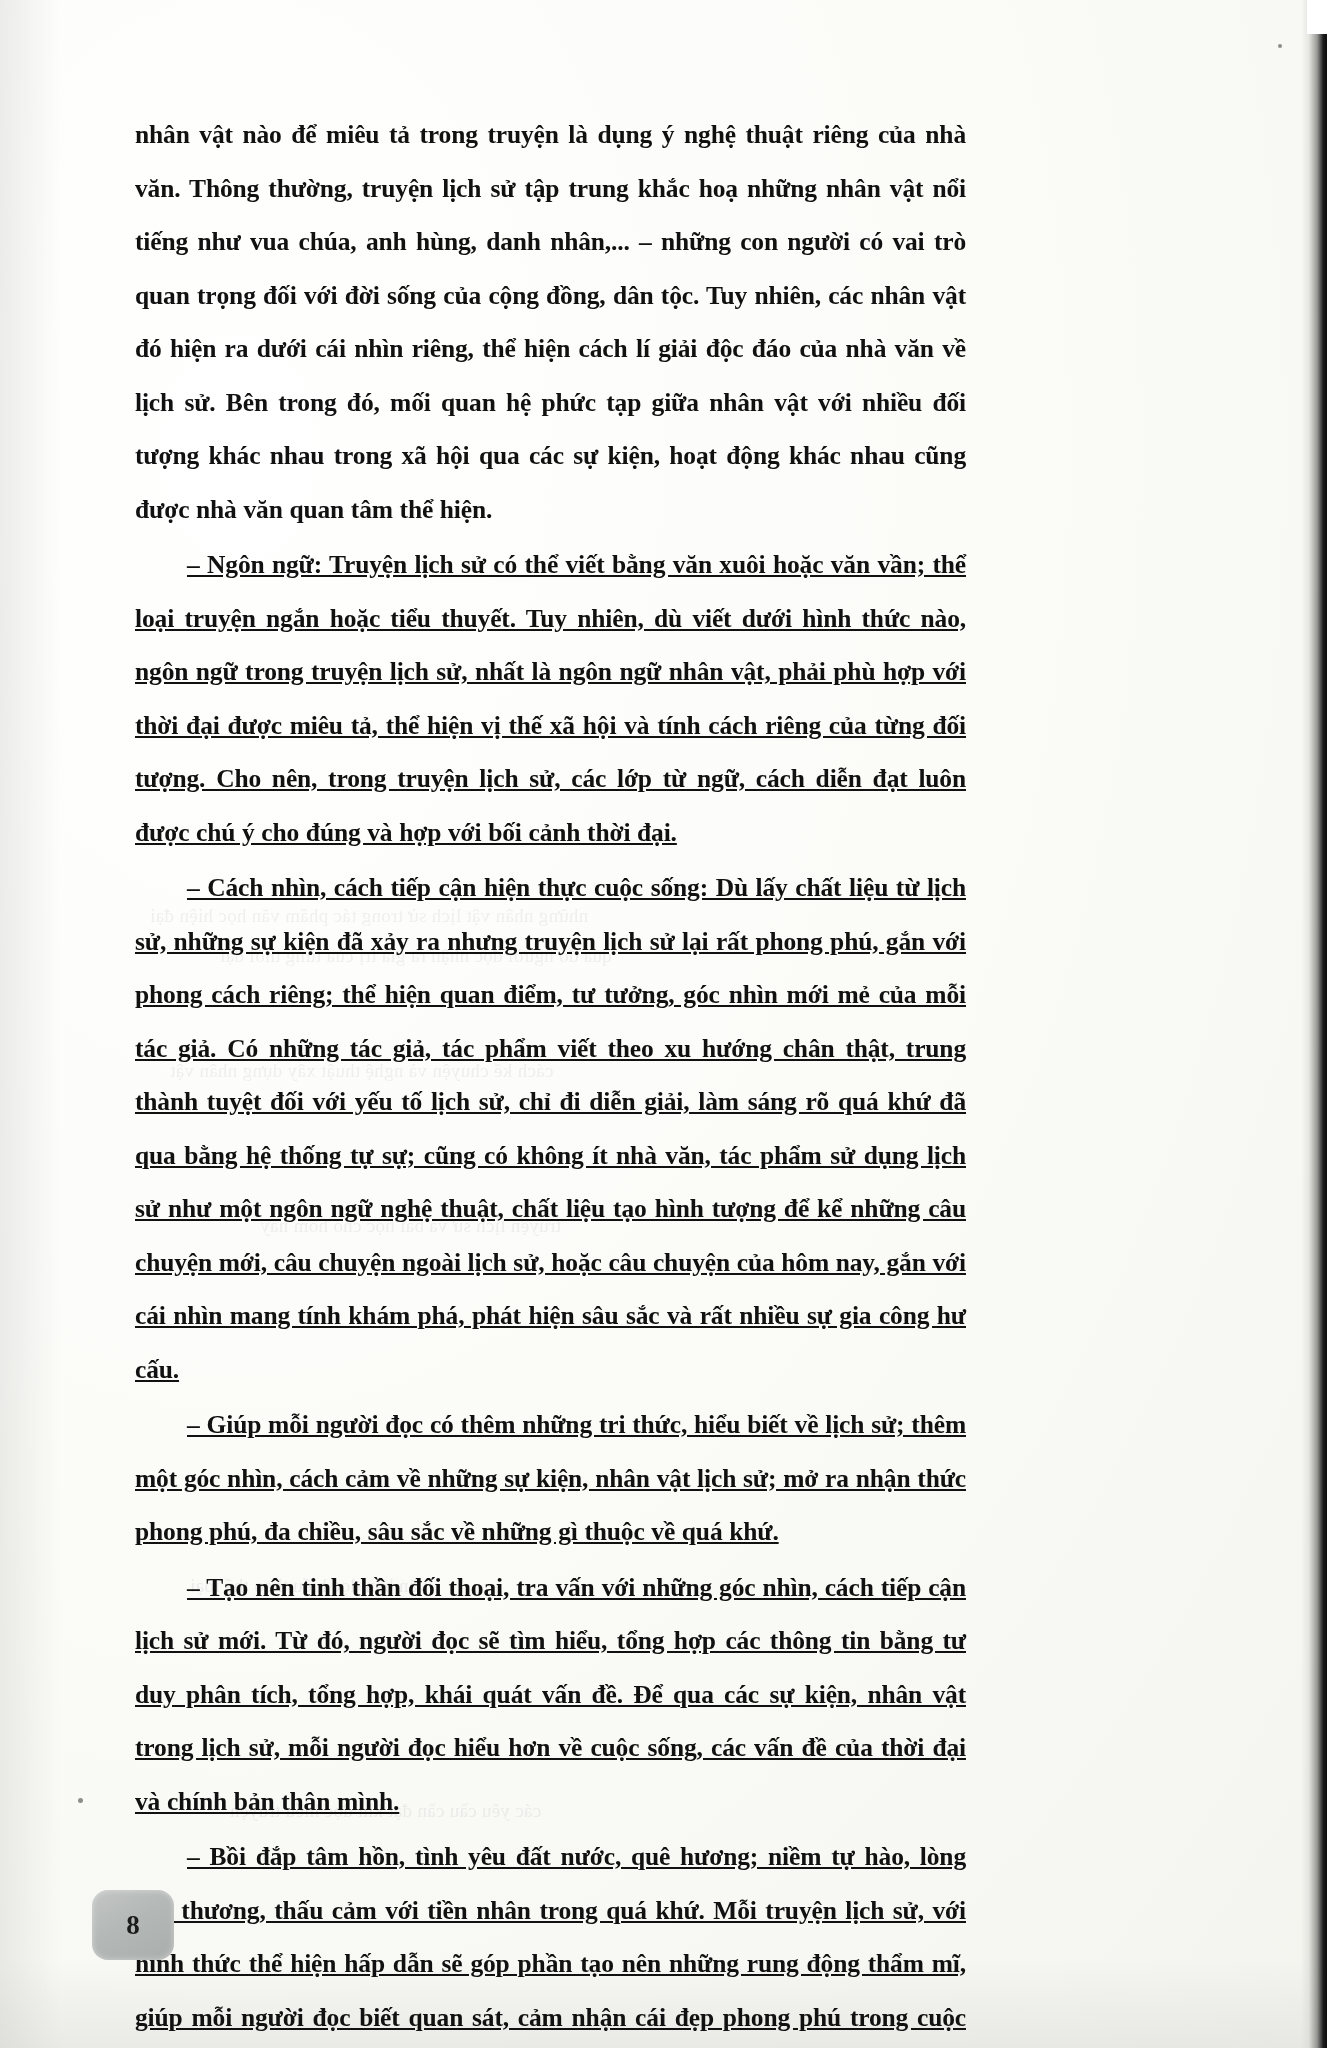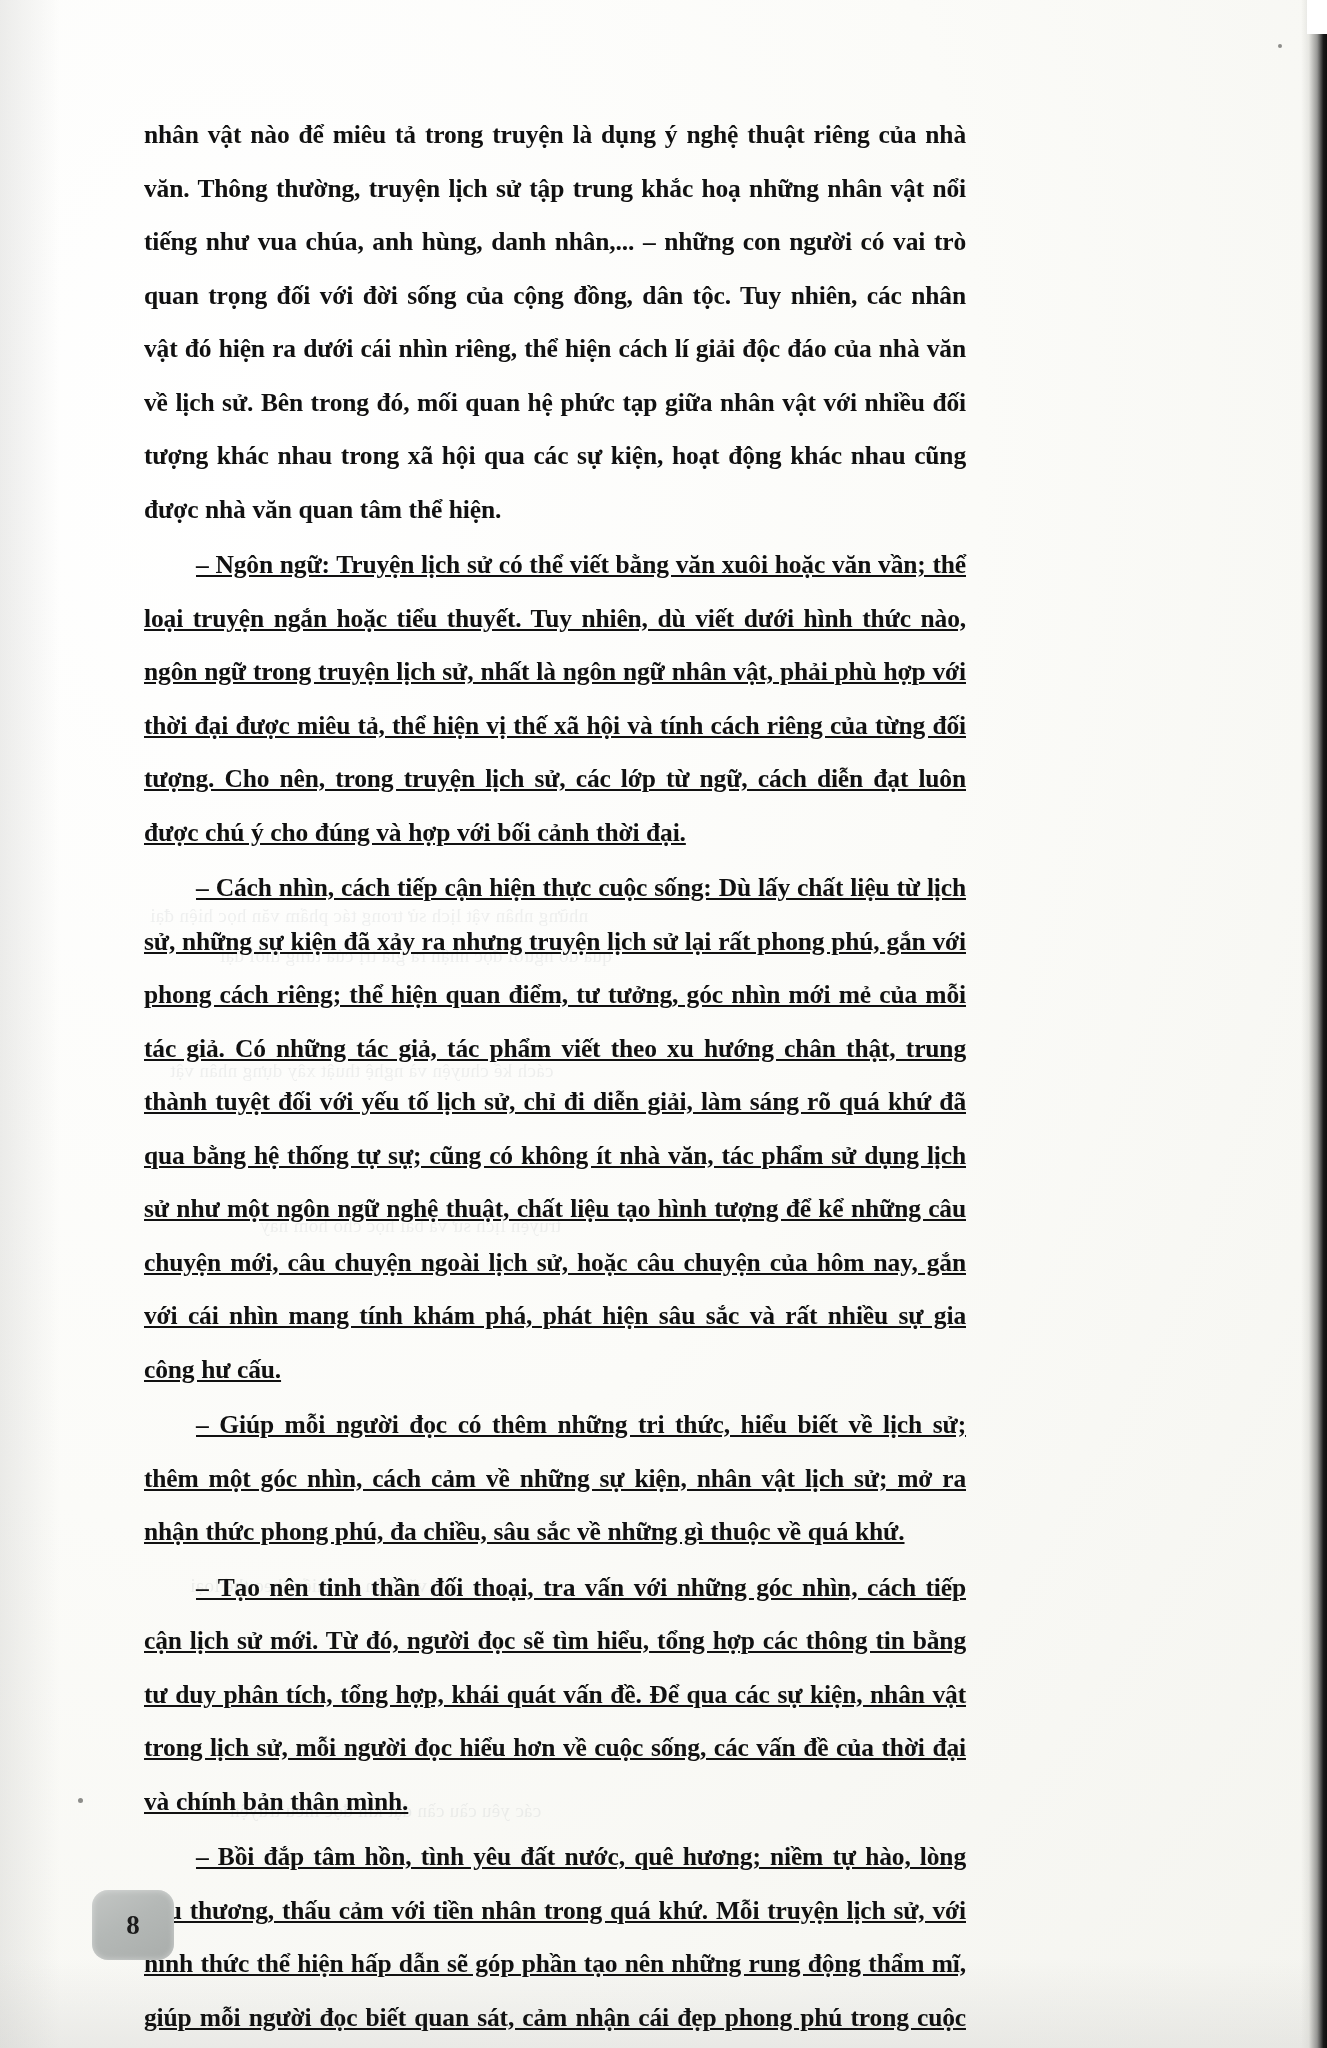--- a/index.html
+++ b/index.html
@@ -81,21 +81,21 @@
 
   
   #text-column {
     position: absolute;
     left: 128px;
     top: 108px;
     width: 838px;
   }
 
   .para {
-    margin: 0 0 2px 16px;
+    margin: 0 0 2px 7px;
     font-size: 25.5px;
     line-height: 53.5px;
     color: #111111;
     text-align: justify;
     text-justify: inter-word;
     font-family: "Liberation Serif", "DejaVu Serif", serif;
     font-weight: 600;
     letter-spacing: -0.15px;
     word-spacing: 0.5px;
   }

